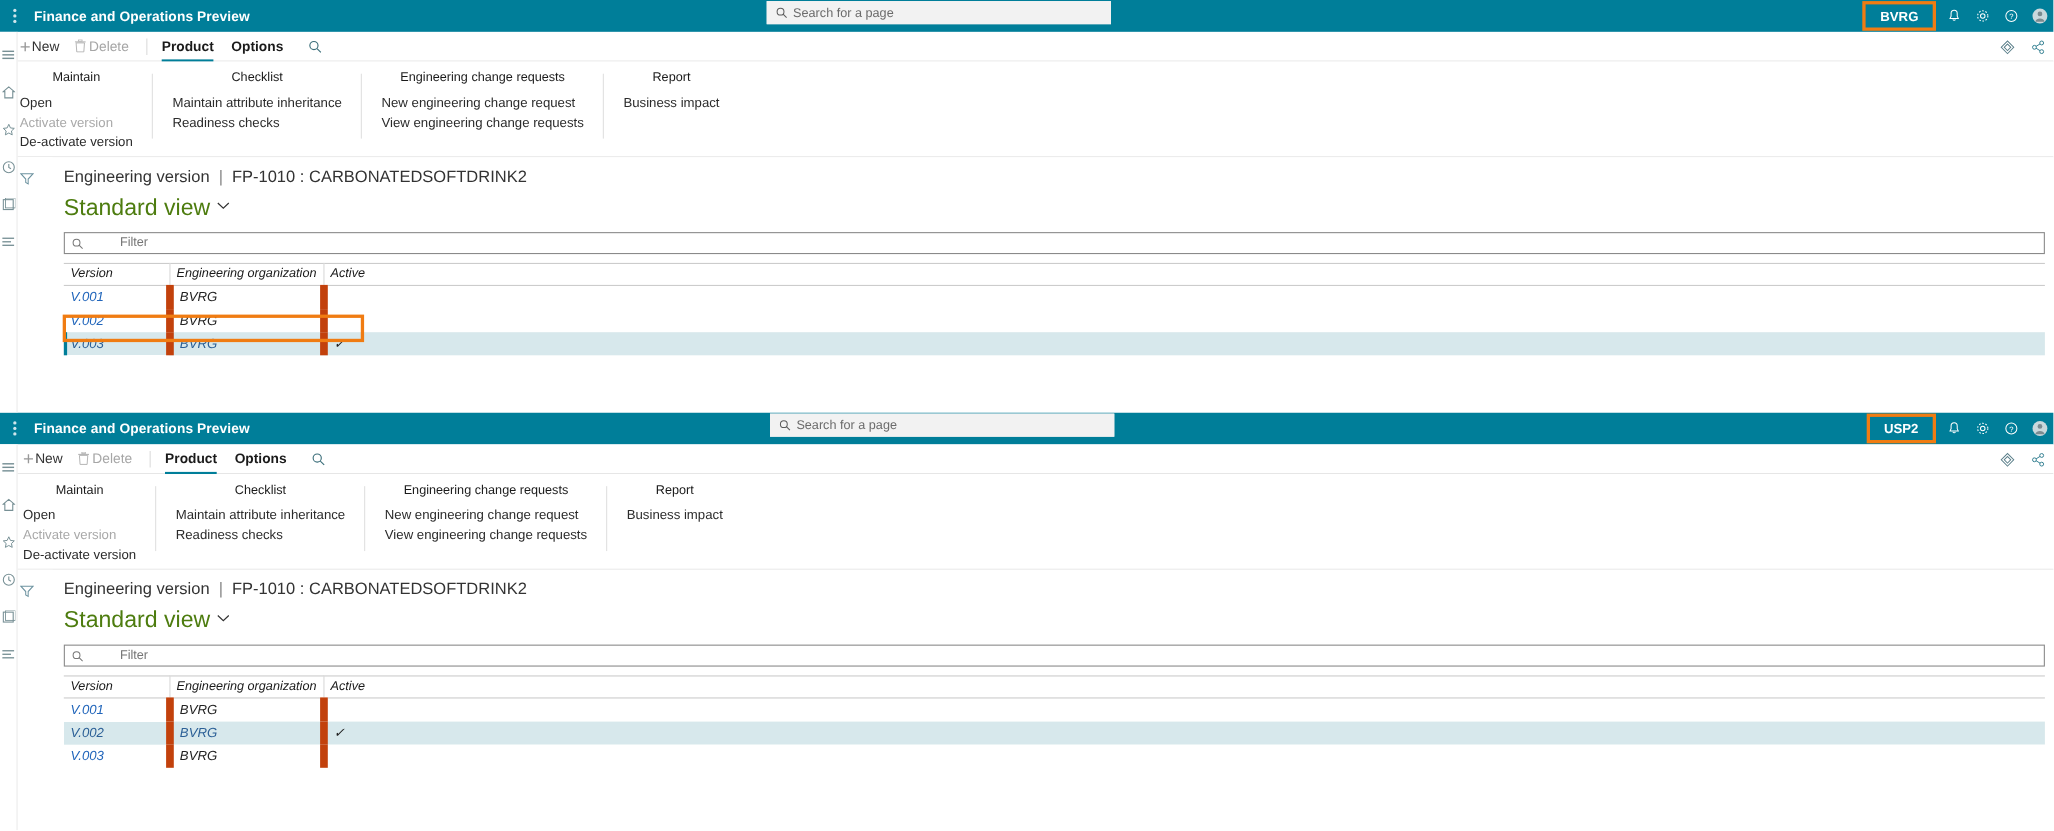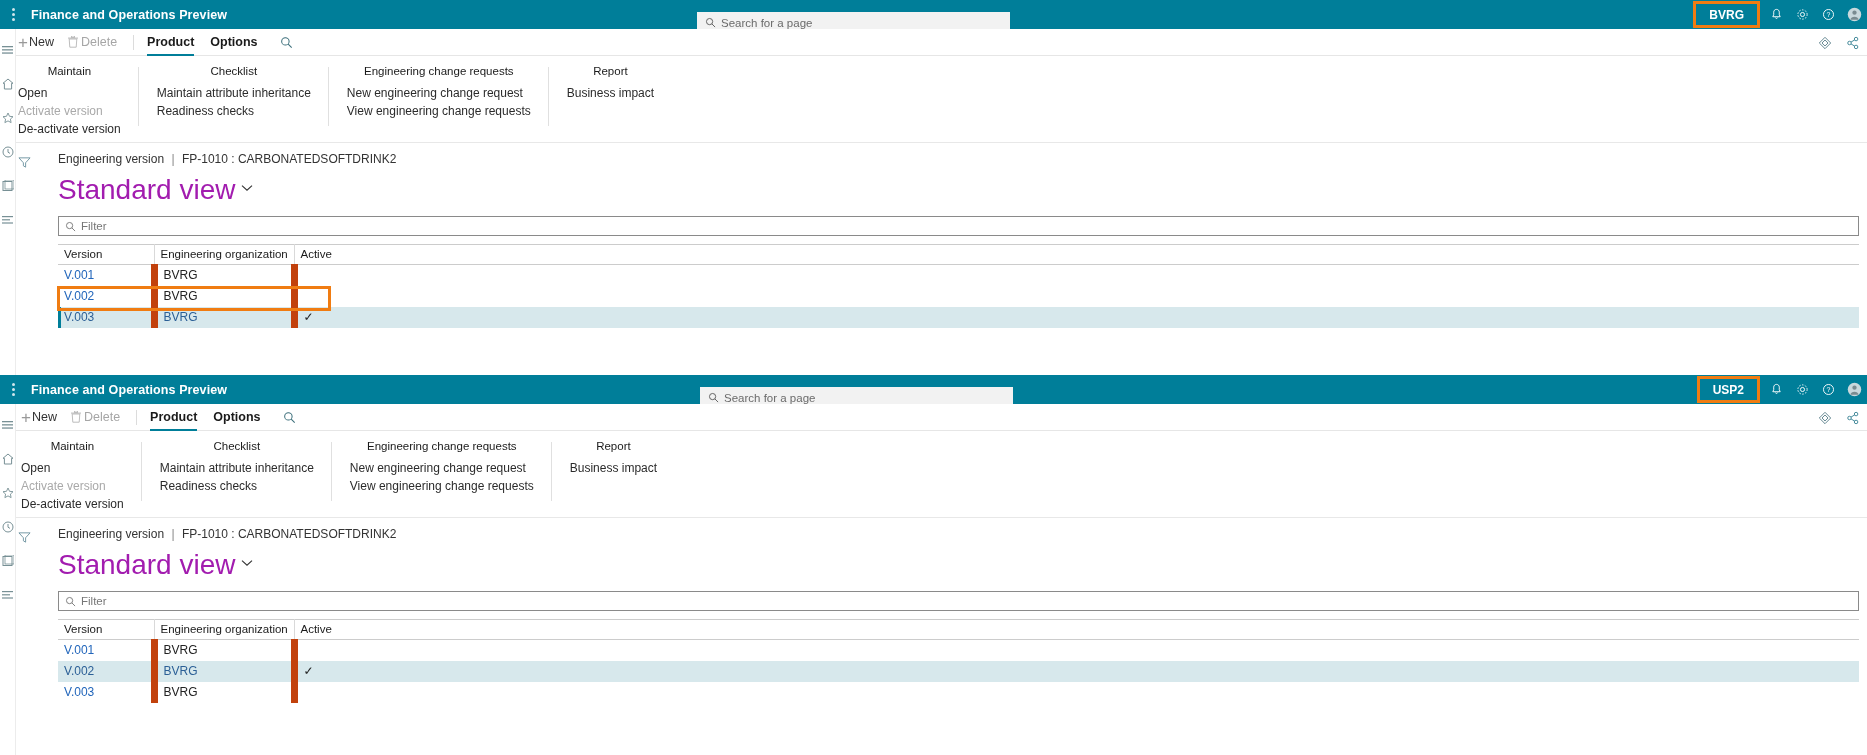--- a/index.html
+++ b/index.html
@@ -37,21 +37,21 @@
     display:block; width:3px; height:3px; background:#cfe6ec; border-radius:50%;
     margin:1.2px 0;
   }
   .nav-dots-col { display:flex; flex-direction:column; }
   .nav-title {
     font-size: 12.5px; font-weight: bold; letter-spacing:.1px;
     color:#ffffff; white-space:nowrap;
     padding-left: 5px;
   }
   .nav-search {
-    position:absolute; left:697px; top:12px;
+    position:absolute; left:697px; top:1px;
     width: 313px; height: 21px;
     background:#f2f2f2;
     border:1px solid #f2f2f2;
     display:flex; align-items:center;
     padding-left: 7px;
   }
   .nav-search .mag { margin-right:5px; flex-shrink:0; display:flex; }
   .nav-search .ph { font-size:11.5px; color:#6b6b6b; white-space:nowrap; }
 
   .nav-right {
@@ -147,46 +147,47 @@
   }
   .content-rail {
     width: 48px; flex-shrink:0;
     display:flex; justify-content:center;
     padding-top: 10px;
     background:#fff;
   }
   .content-body { flex:1; min-width:0; padding-right: 0; }
 
   .bc {
-    font-size: 12px; color:#333;
+    font-size: 15px; color:#333;
     padding: 9px 0 0 10px;
     white-space:nowrap;
   }
   .bc .sep { color:#888; margin: 0 4px; }
   .page-title {
-    font-size: 28px; color:#a21caf; font-weight:400;
+    font-size: 21px; color:#4d7c0f; font-weight:400;
     padding: 8px 0 0 10px;
     display:flex; align-items:center;
   }
   .page-title .caret { margin-left:6px; display:flex; align-items:flex-end; padding-bottom:4px; }
 
   .filter-wrap { padding: 10px 8px 0 10px; }
   .filter-box {
     height: 20px;
     border: 1px solid #8a8a8a;
     background:#fff;
     display:flex; align-items:center;
     padding-left: 6px;
+    gap: 28px;
   }
   .filter-box .mag { margin-right:5px; display:flex; }
   .filter-box .ph { font-size:11.5px; color:#767676; }
 
   
   .grid { padding: 8px 8px 0 10px; }
-  table.g { border-collapse: collapse; width: 100%; table-layout: fixed; }
+  table.g { border-collapse: collapse; width: 100%; table-layout: fixed; font-style: italic; }
   table.g th {
     font-size:11.5px; font-weight:400; color:#1a1a1a;
     text-align:left;
     padding: 3px 0 4px 6px;
     border-top:1px solid #ccc;
     border-bottom:1px solid #ccc;
     border-right:1px solid #d9d9d9;
     background:#fff;
     white-space:nowrap;
   }

